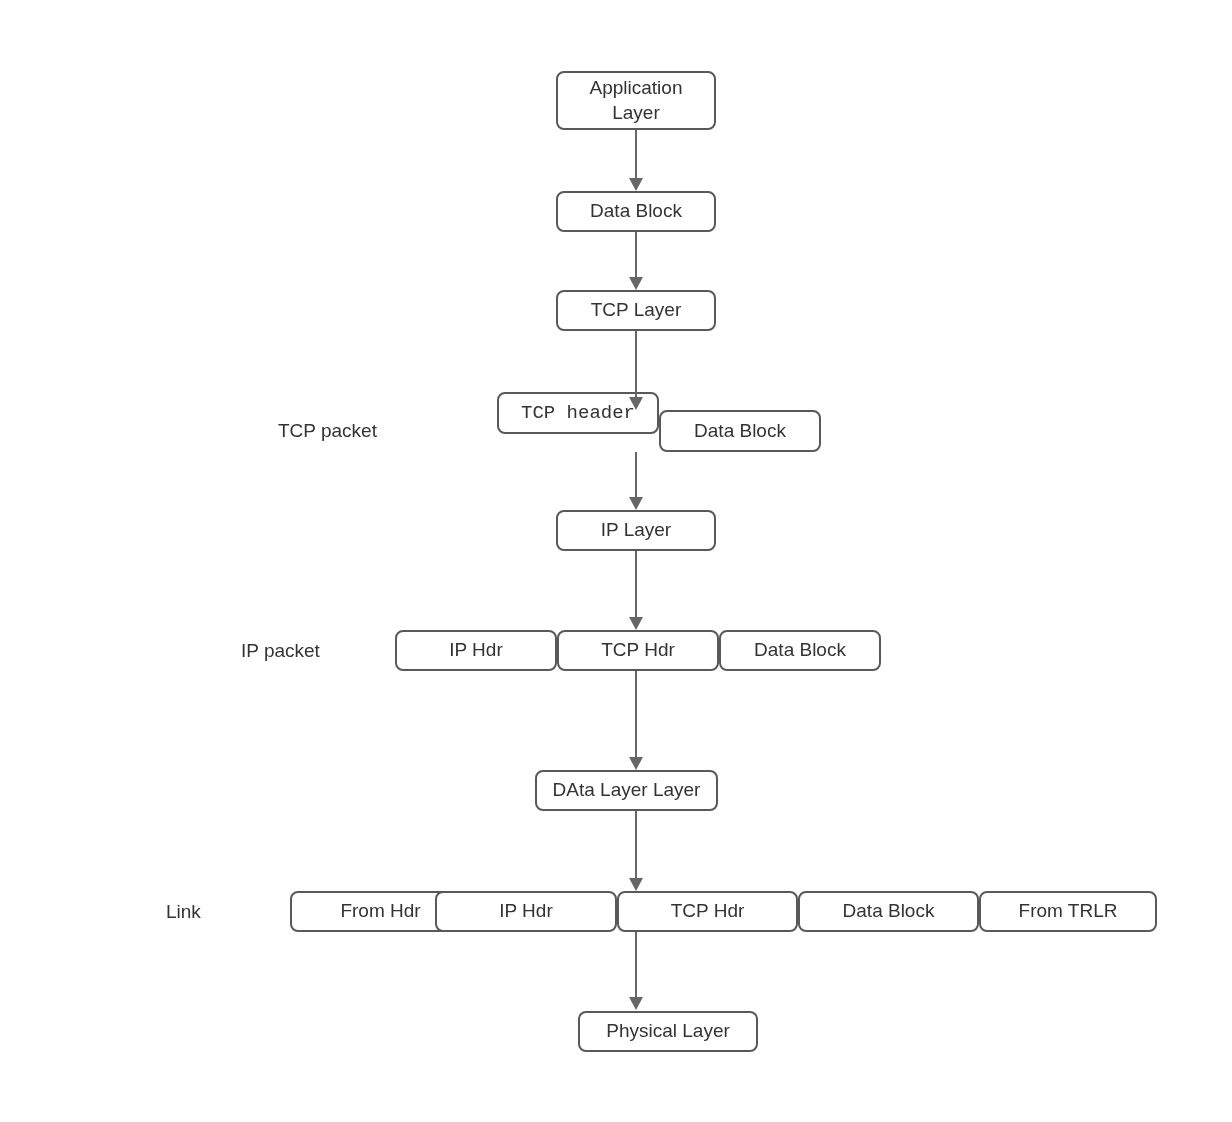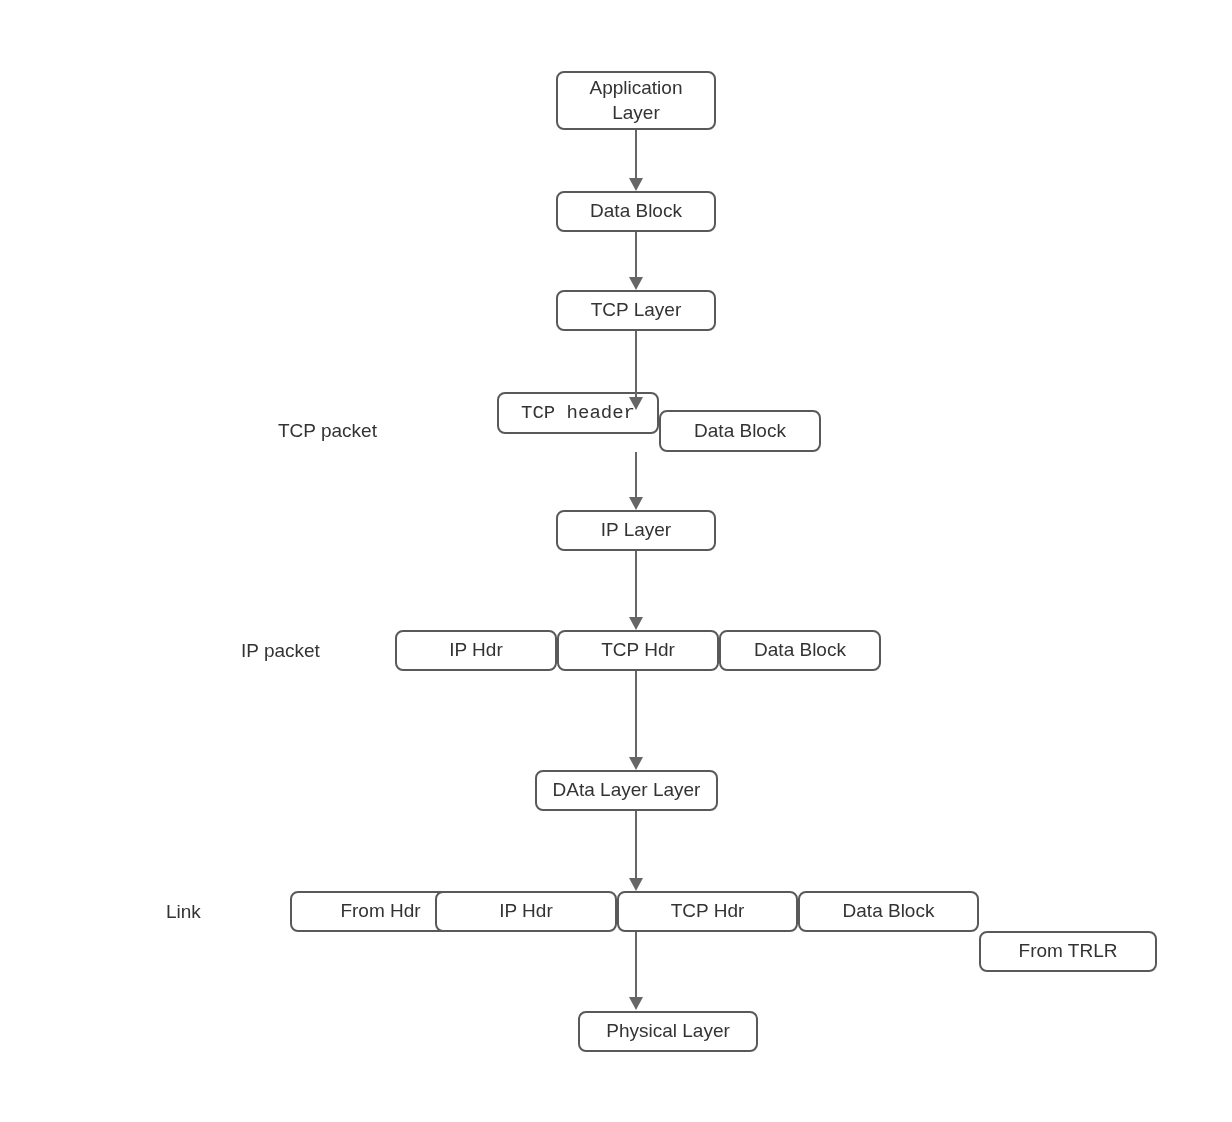--- a/index.html
+++ b/index.html
@@ -103,21 +103,21 @@
   </div>
   <div class="node" style="left:435px; top:891px; width:182px; height:41px;">
     <span class="label">IP Hdr</span>
   </div>
   <div class="node" style="left:617px; top:891px; width:181px; height:41px;">
     <span class="label">TCP Hdr</span>
   </div>
   <div class="node" style="left:798px; top:891px; width:181px; height:41px;">
     <span class="label">Data Block</span>
   </div>
-  <div class="node" style="left:979px; top:891px; width:178px; height:41px;margin-top:40px;">
+  <div class="node" style="left:979px; top:891px; width:178px; height:41px;">
     <span class="label">From TRLR</span>
   </div>
 
   <div class="vline" style="left:635px; top:130px; height:49px;"></div>
   <div class="ahead" style="left:629px; top:178px;"></div>
 
   <div class="vline" style="left:635px; top:232px; height:46px;"></div>
   <div class="ahead" style="left:629px; top:277px;"></div>
 
   <div class="vline" style="left:635px; top:331px; height:67px;"></div>

